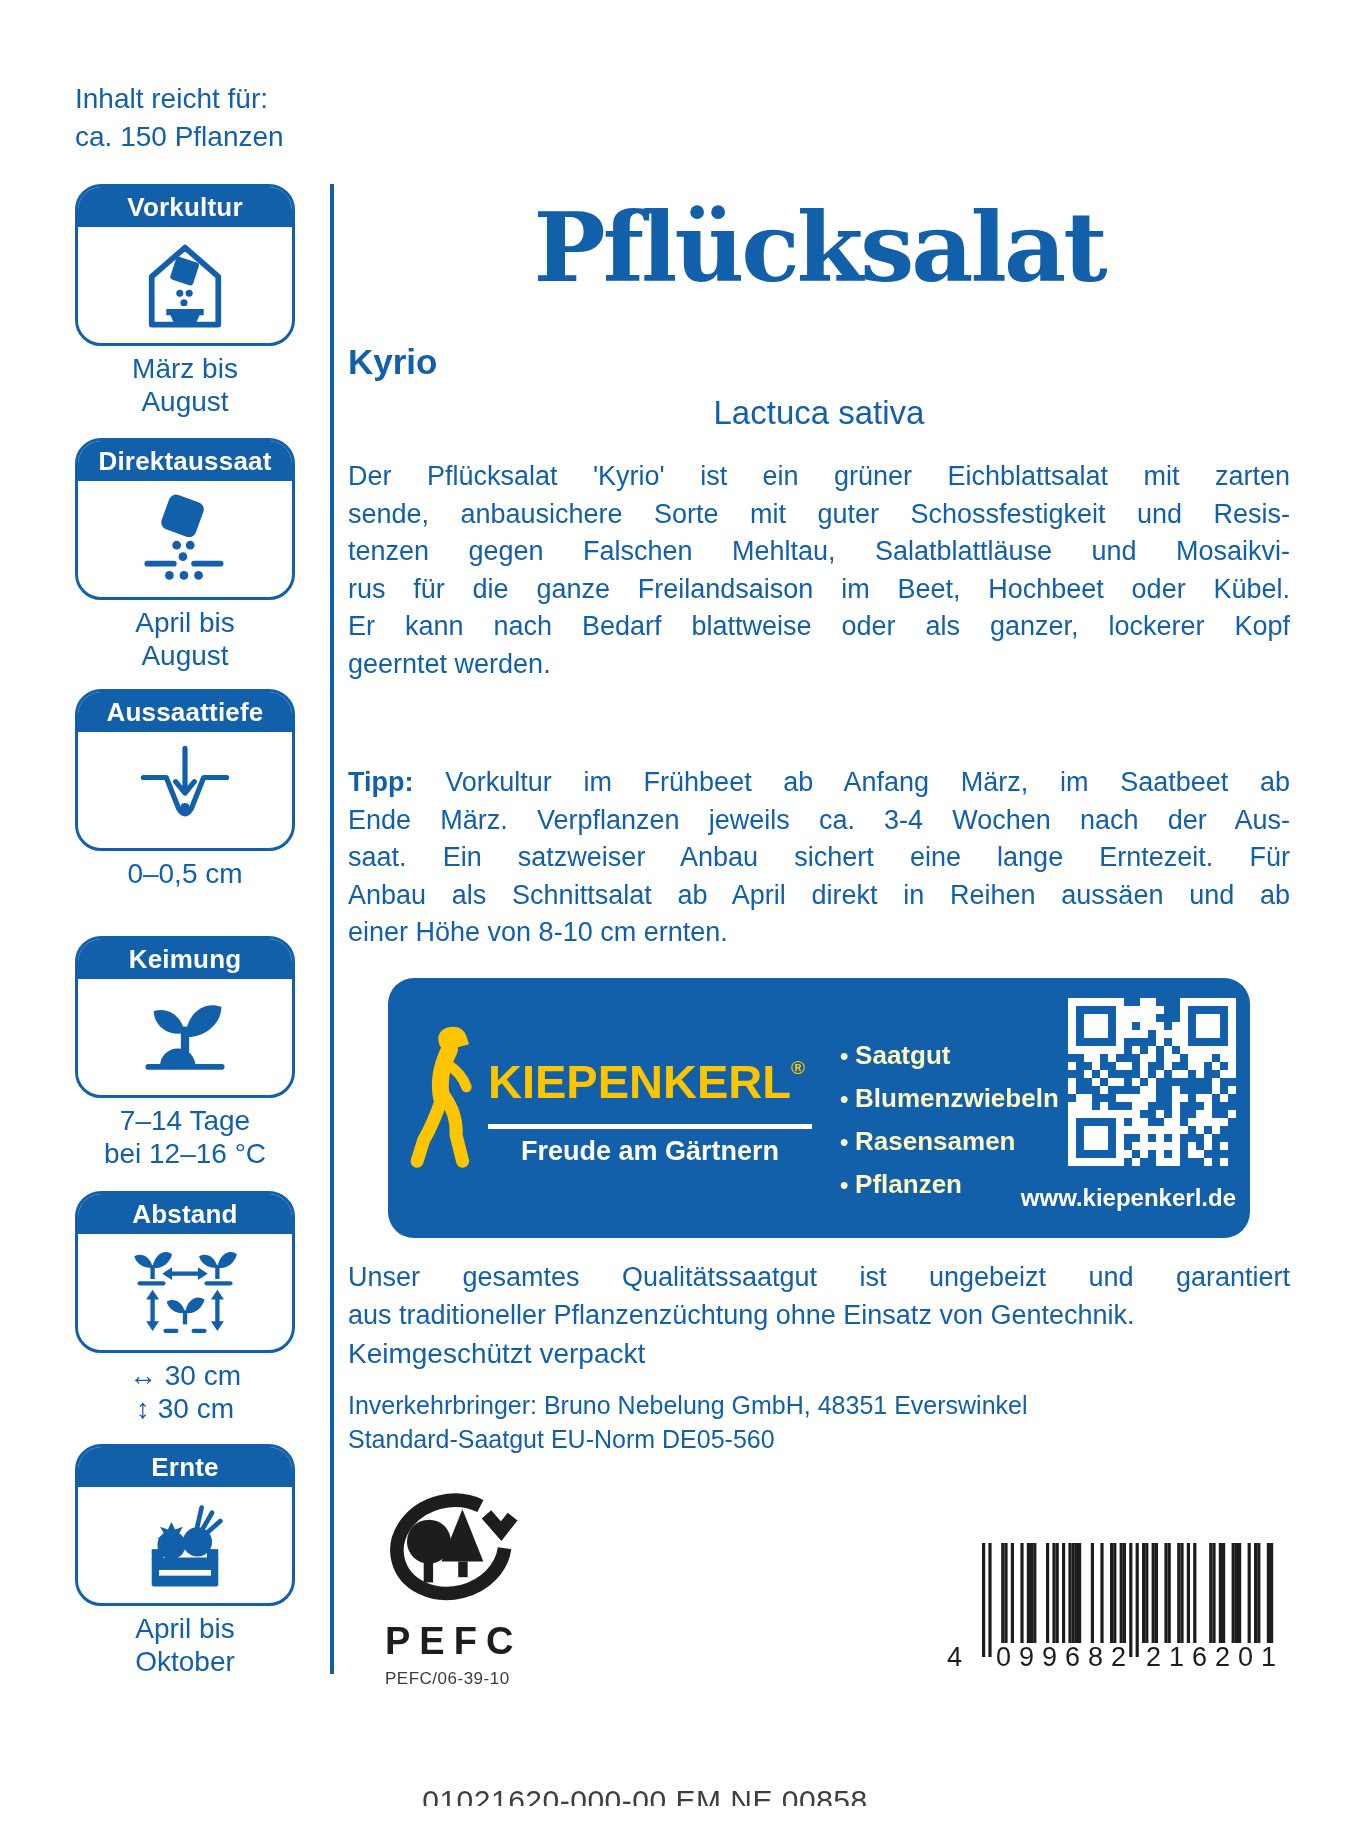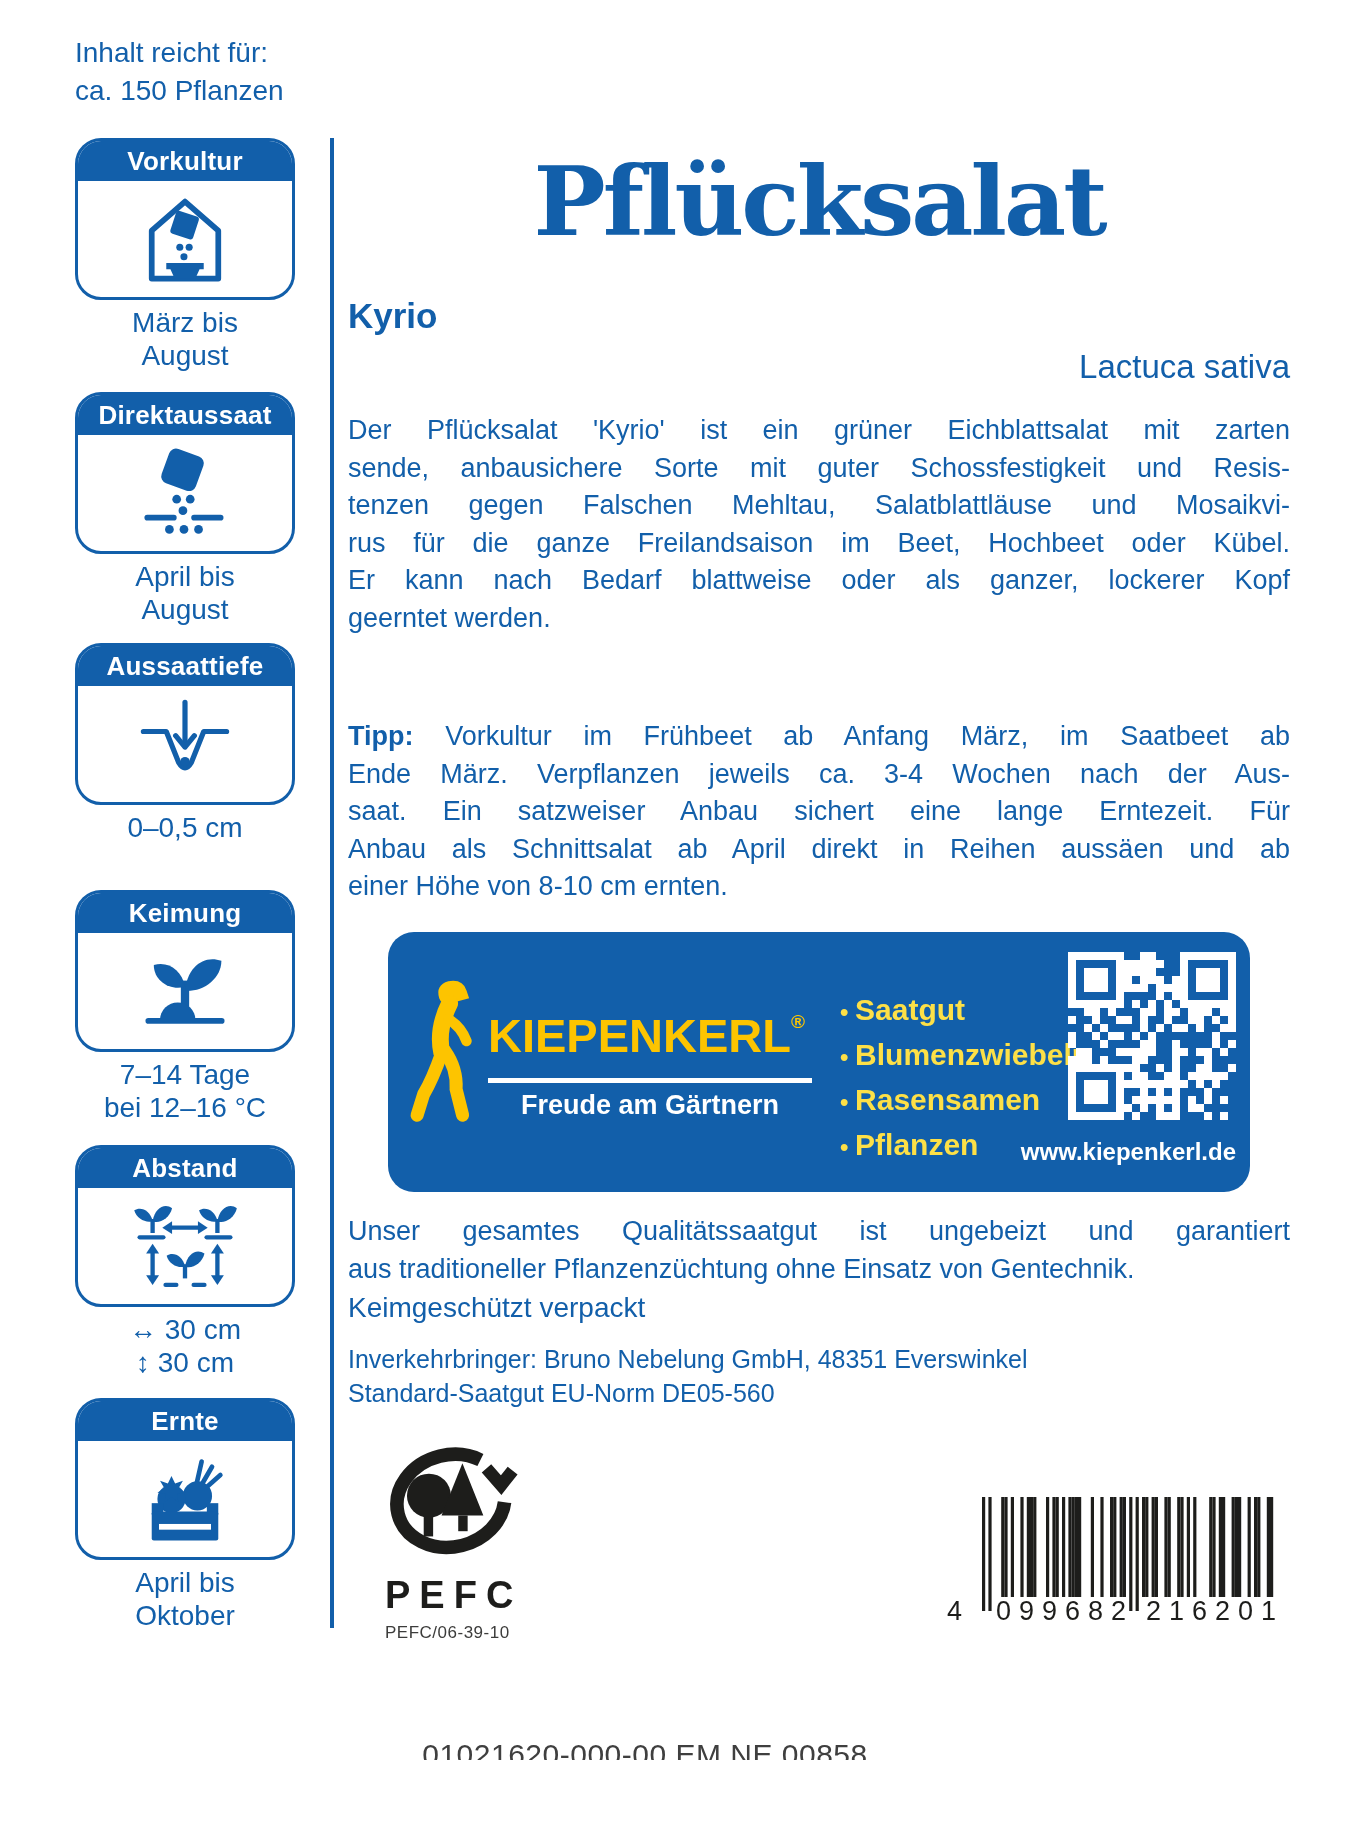--- a/index.html
+++ b/index.html
@@ -1,53 +1,53 @@
 <!DOCTYPE html>
 <html style="--blue: #125FAA; --yellow: #FDC400; --ink: #1d1d1b;"><head>
 <meta charset="utf-8">
 <style>
   :root{ --blue:#125FAA; --yellow:#FDC400; --ink:#1d1d1b; }
   html,body{margin:0;padding:0;background:#fff;}
   .page{position:relative;width:1367px;height:1760px;background:#fff;overflow:hidden;
-        font-family:"Liberation Sans",sans-serif;color:var(--blue);}
+        font-family:"Liberation Sans",sans-serif;color:var(--blue);margin-top:46px;}
   .abs{position:absolute;}
 
   
   .content-note{left:75px;top:34px;font-size:28px;line-height:38px;font-weight:500;}
 
   
   .card{position:absolute;left:75px;width:220px;border:3.5px solid var(--blue);
         border-radius:26px;background:#fff;overflow:hidden;box-sizing:border-box;}
   .card-header{height:40px;background:var(--blue);color:#fff;font-weight:bold;font-size:26px;
         display:flex;align-items:center;justify-content:center;letter-spacing:0.2px;}
   .card-body{height:116px;display:flex;align-items:center;justify-content:center;color:var(--blue);}
   .card-label{position:absolute;left:65px;width:240px;text-align:center;font-size:28px;line-height:33px;}
 
   .divider{left:330px;top:138px;width:4px;height:1490px;background:var(--blue);}
 
   
   .main-title{left:348px;top:150px;width:942px;text-align:center;
         font-family:"DejaVu Serif","Liberation Serif",serif;font-weight:bold;
         font-size:96px;line-height:104px;letter-spacing:-3px;}
   .variety{left:348px;top:296px;width:942px;text-align:left;font-size:35px;font-weight:bold;}
-  .botanical{left:348px;top:348px;width:942px;text-align:right;font-size:33px;}
+  .botanical{left:348px;top:348px;width:942px;text-align:center;font-size:33px;}
 
   .textblock{left:348px;width:942px;}
   .jl{font-size:27px;line-height:37.5px;text-align:justify;text-align-last:justify;}
   .jl.last{text-align-last:left;}
 
   
   .banner{left:388px;top:932px;width:862px;height:260px;background:var(--blue);border-radius:26px;}
   .brand-row{position:absolute;left:100px;top:76px;color:var(--yellow);font-weight:bold;
         font-size:47px;letter-spacing:0px;white-space:nowrap;}
   .brand-reg{font-size:19px;vertical-align:24px;}
   .brand-underline{position:absolute;left:100px;top:146px;width:324px;height:5px;background:#fff;}
   .brand-slogan{position:absolute;left:100px;top:158px;width:324px;text-align:center;color:#ffffff;
         font-weight:bold;font-size:27px;}
-  .products{position:absolute;left:452px;top:56px;color:#fde047;font-weight:bold;font-size:30px;line-height:43px;}
+  .products{position:absolute;left:452px;top:56px;color:#fef9c3;font-weight:bold;font-size:26px;line-height:43px;}
   .product-item::before{content:"• ";font-size:24px;}
   .website{position:absolute;right:14px;top:206px;color:#fff;font-weight:bold;font-size:24px;}
 
   .quality{top:1212px;}
   .packaging-note{left:348px;top:1292px;font-size:28px;font-weight:normal;}
   .distributor{left:348px;top:1342px;font-size:25px;line-height:34px;}
 
   
   .pefc-wrap{left:385px;top:1440px;width:190px;color:var(--ink);}
   .pefc-word{font-weight:bold;font-size:38px;letter-spacing:9px;color:var(--ink);

